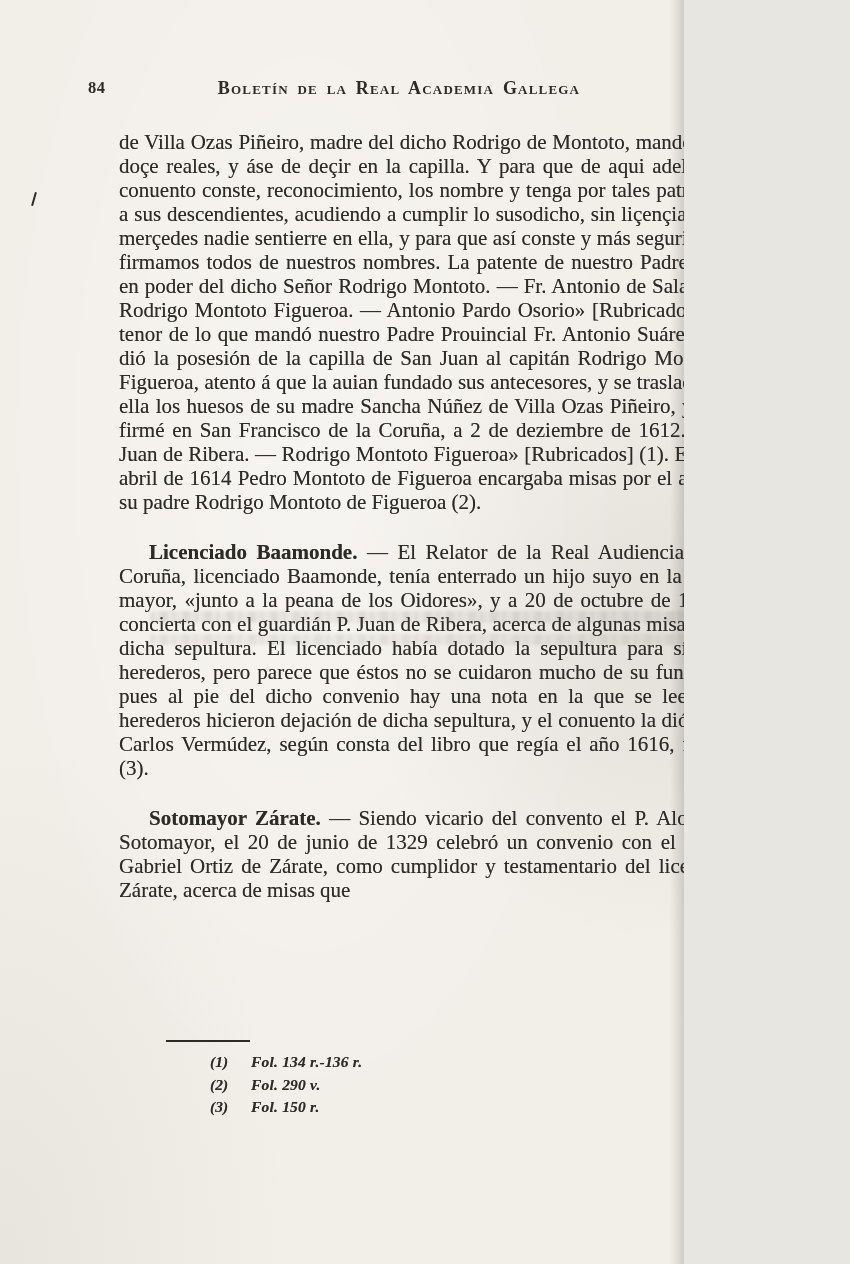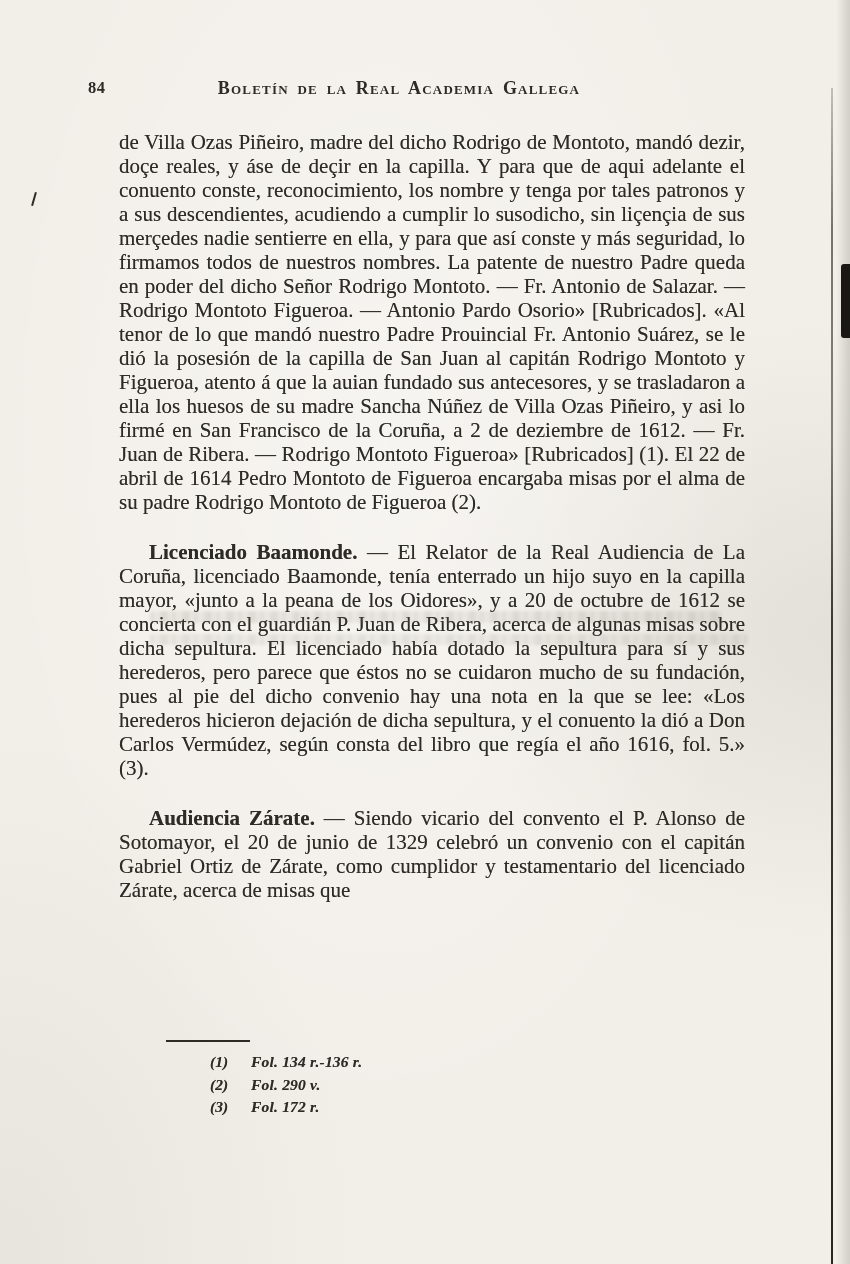--- a/index.html
+++ b/index.html
@@ -2,21 +2,21 @@
 <html lang="es"><head>
 <meta charset="utf-8">
 <style>
   html, body {
     margin: 0;
     padding: 0;
     background: #e8e6e0;
   }
   .page {
     position: relative;
-    width: 850px;
+    width: 684px;
     height: 1264px;
     background: #f2efe9;
     background-image:
       radial-gradient(ellipse at 45% 35%, rgba(255,255,255,0.35) 0%, rgba(255,255,255,0) 60%),
       radial-gradient(ellipse at 100% 50%, rgba(90,88,80,0.10) 0%, rgba(90,88,80,0) 35%),
       radial-gradient(ellipse at 0% 100%, rgba(90,88,80,0.07) 0%, rgba(90,88,80,0) 30%);
     overflow: hidden;
     font-family: "Liberation Serif", serif;
     color: #2d2b26;
   }
@@ -142,34 +142,34 @@
 
   <span class="page-num">84</span>
   <span class="journal-title">Boletín de la Real Academia Gallega</span>
 
   <div class="body-text">
 
     <p class="para"><span>de Villa Ozas Piñeiro, madre del dicho Rodrigo de Montoto, mandó dezir, doçe reales, y áse de deçir en la capilla. Y para que de aqui adelante el conuento conste, reconocimiento, los nombre y tenga por tales patronos y a sus descendientes, acudiendo a cumplir lo susodicho, sin liçençia de sus merçedes nadie sentierre en ella, y para que así conste y más seguridad, lo firmamos todos de nuestros nombres. La patente de nuestro Padre queda en poder del dicho Señor Rodrigo Montoto. — Fr. Antonio de Salazar. — Rodrigo Montoto Figueroa. — Antonio Pardo Osorio» [Rubricados]. «Al tenor de lo que mandó nuestro Padre Prouincial Fr. Antonio Suárez, se le dió la posesión de la capilla de San Juan al capitán Rodrigo Montoto y Figueroa, atento á que la auian fundado sus antecesores, y se trasladaron a ella los huesos de su madre Sancha Núñez de Villa Ozas Piñeiro, y asi lo firmé en San Francisco de la Coruña, a 2 de deziembre de 1612. — Fr. Juan de Ribera. — Rodrigo Montoto Figueroa» [Rubricados] (1). El 22 de abril de 1614 Pedro Montoto de Figueroa encargaba misas por el alma de su padre Rodrigo Montoto de Figueroa (2).</span></p>
 
     <p class="para indent"><b class="lead">Licenciado Baamonde.</b><span> — El Relator de la Real Audiencia de La Coruña, licenciado Baamonde, tenía enterrado un hijo suyo en la capilla mayor, «junto a la peana de los Oidores», y a 20 de octubre de 1612 se concierta con el guardián P. Juan de Ribera, acerca de algunas misas sobre dicha sepultura. El licenciado había dotado la sepultura para sí y sus herederos, pero parece que éstos no se cuidaron mucho de su fundación, pues al pie del dicho convenio hay una nota en la que se lee: «Los herederos hicieron dejación de dicha sepultura, y el conuento la dió a Don Carlos Vermúdez, según consta del libro que regía el año 1616, fol. 5.» (3).</span></p>
 
-    <p class="para indent"><b class="lead">Audiencia Zárate.</b><span> — Siendo vicario del convento el P. Alonso de Sotomayor, el 20 de junio de 1329 celebró un convenio con el capitán Gabriel Ortiz de Zárate, como cumplidor y testamentario del licenciado Zárate, acerca de misas que</span></p>
+    <p class="para indent"><b class="lead">Sotomayor Zárate.</b><span> — Siendo vicario del convento el P. Alonso de Sotomayor, el 20 de junio de 1329 celebró un convenio con el capitán Gabriel Ortiz de Zárate, como cumplidor y testamentario del licenciado Zárate, acerca de misas que</span></p>
   </div>
 
   <div class="footnotes">
     <div class="footnote-rule"></div>
 
     <div class="footnote">
       <span class="fn-marker">(1)</span><span class="fn-text">Fol. 134 r.-136 r.</span>
     </div>
     <div class="footnote">
       <span class="fn-marker">(2)</span><span class="fn-text">Fol. 290 v.</span>
     </div>
     <div class="footnote">
-      <span class="fn-marker">(3)</span><span class="fn-text">Fol. 172 r.</span>
+      <span class="fn-marker">(3)</span><span class="fn-text">Fol. 150 r.</span>
     </div>
   </div>
 
   <div class="artifact edge-shade"></div>
   <div class="artifact vline"></div>
   <div class="artifact ink-blot"></div>
   <div class="artifact stray-mark"></div>
   <div class="artifact bleed bleed-1"></div>
   <div class="artifact bleed bleed-2"></div>
 

